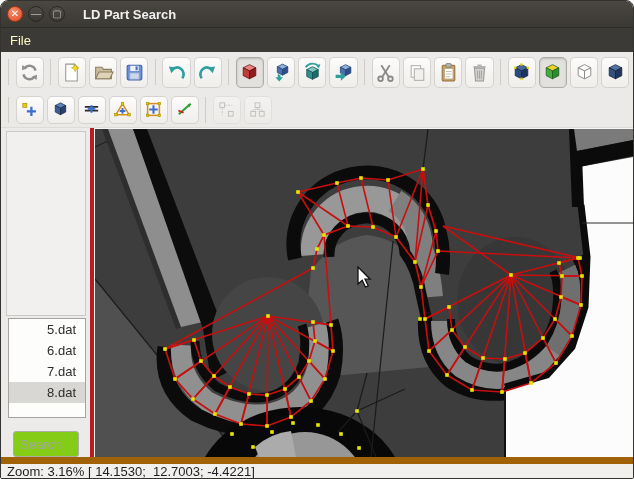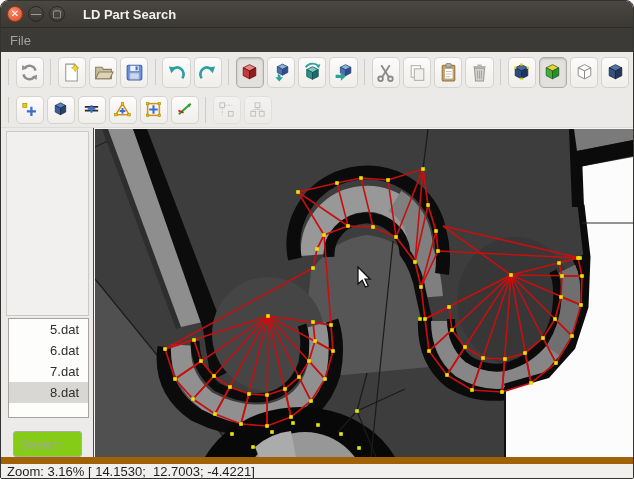--- a/index.html
+++ b/index.html
@@ -5,36 +5,36 @@
   html,body{margin:0;padding:0;background:#fff;font-family:"Liberation Sans",sans-serif;}
   *{box-sizing:border-box;}
   .window{width:634px;height:479px;border:1px solid #35332f;border-radius:8px 8px 2px 2px;overflow:hidden;background:#ECEAE8;display:flex;flex-direction:column;}
   
   .titlebar{height:27px;background:linear-gradient(#4a4741,#3b3934);display:flex;align-items:center;flex:0 0 27px;border-bottom:1px solid #2e2c28;}
   .winbtn{width:16px;height:16px;border-radius:50%;margin-left:5px;display:flex;align-items:center;justify-content:center;font-size:10px;line-height:1;}
   .btn-close{background:radial-gradient(circle at 35% 30%,#f58d6a,#df4a27);border:1px solid #a33514;color:#fff;margin-left:6px;}
   .btn-min,.btn-max{background:linear-gradient(#504d47,#3a3833);border:1px solid #2a2824;color:#b9b7b2;}
   .title-text{color:#f1f0ee;font-weight:bold;font-size:13px;margin-left:18px;}
   
-  .menubar{height:24px;background:#3C3A36;color:#a3a3a3;display:flex;align-items:flex-end;flex:0 0 24px;}
+  .menubar{height:24px;background:#3C3A36;color:#fef9c3;display:flex;align-items:flex-end;flex:0 0 24px;}
   .menu-item{font-size:13px;padding:0 9px;height:100%;display:flex;align-items:center;}
   
   .toolbar{background:#ECEAE8;display:flex;align-items:center;padding:3px 2px;}
   .tb1{flex:0 0 40px;height:40px;}
   .tb2{flex:0 0 36px;height:36px;border-bottom:1px solid #dedcd8;}
   .tbtn{width:31px;height:31px;border:1px solid #d5d3cf;border-radius:5px;background:linear-gradient(#fdfcfb,#f0eeeb);margin:0 1.5px;display:flex;align-items:center;justify-content:center;padding:0;}
   .tb2 .tbtn{width:28px;height:28px;}
   .tbtn svg{width:21px;height:21px;display:block;}
   .tb2 .tbtn svg{width:19px;height:19px;}
   .tbtn.pressed{background:#e3e1dd;border-color:#aeaca8;box-shadow:inset 0 1px 2px rgba(0,0,0,.18);}
   .tbtn.disabled{opacity:.45;}
   .tsep{width:1px;height:26px;background:#cfcdc8;margin:0 5px;flex:0 0 1px;}
   
   .main{flex:1;display:flex;min-height:0;}
-  .sidebar{width:93px;flex:0 0 93px;background:#EDEBE9;display:flex;flex-direction:column;border-right:1px solid #b91c1c;}
+  .sidebar{width:93px;flex:0 0 93px;background:#EDEBE9;display:flex;flex-direction:column;border-right:4px solid #b91c1c;}
   .tree-panel{flex:1;margin:3px 4px 2px 5px;background:#f1f0ee;border:1px solid #cbc9c5;}
   .file-list{height:100px;flex:0 0 100px;margin:0 4px 0 7px;background:#fdfdfc;border:1px solid #a5a3a0;overflow:hidden;}
   .file-item{height:21px;line-height:21px;font-size:13px;color:#2e2e2e;text-align:right;padding-right:9px;}
   .file-item.selected{background:#d9d7d3;}
   .searchbox{margin:13px 11px 0 12px;height:26px;flex:0 0 26px;}
   .searchbox input{width:100%;height:100%;border:1px solid #aeaca8;border-radius:3px;padding:0 6px;font-size:13px;font-family:"Liberation Sans",sans-serif;color:#333;background:#84cc16;outline:none;}
   .searchbox input::placeholder{color:#a6a4a0;}
   .view{flex:1;background:#3D3D3D;border-top:1px solid #f6f5f3;border-left:1px solid #f6f5f3;position:relative;}
   .view svg{display:block;width:100%;height:100%;}
   

